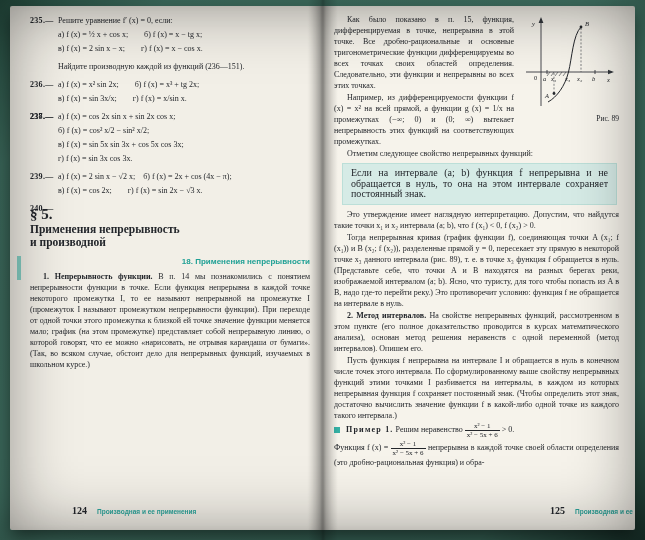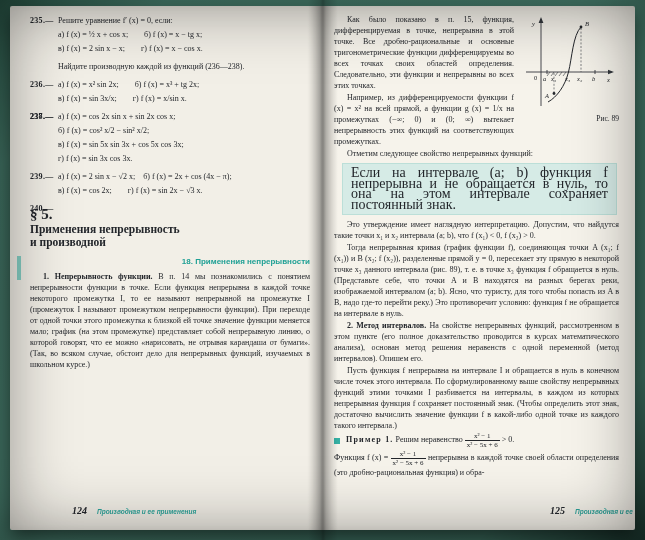--- a/index.html
+++ b/index.html
@@ -32,35 +32,35 @@
   
   .sec-mark  { font-size:15px; font-weight:bold; margin-top:8px; }
   .sec-title { font-size:11.5px; font-weight:bold; line-height:13px; }
   .subsec    { font-family:"Liberation Sans", sans-serif; font-weight:bold; font-size:8px;
                color:#1fa095; margin:8px 0 5px;text-align:right; }
 
   .body { font-size:8px; line-height:11px; text-align:justify; text-indent:13px; }
   .body + .body { margin-top:1px; }
 
   
-  .footer { position:absolute; bottom:14px; display:flex; align-items:baseline; gap:10px; white-space:nowrap;font-style:italic; }
+  .footer { position:absolute; bottom:14px; display:flex; align-items:baseline; gap:10px; white-space:nowrap; }
   .footer.fl { left:62px; }
   .footer.fr { left:228px; }
   .pagenum { font-size:10px; font-weight:bold; }
   .running { font-family:"Liberation Sans", sans-serif; font-size:6.5px; font-weight:bold; color:#2ca49b; }
 
   
   .fig { float:right; width:98px; margin:0 0 4px 7px; }
   .fig svg { display:block; }
   .fig figcaption { text-align:right; font-size:7.5px; margin-top:0; }
   svg text { font-family:"Liberation Serif", serif; font-size:6.5px; font-style:italic; fill:#23262b; }
   svg text.up { font-style:normal; }
 
   .note-box { background:#d6ebe6; border:1px solid #bcdfd8; padding:4px 8px; margin:4px 2px 4px 8px;
-              font-size:14px; line-height:10.5px; text-align:justify; }
+              font-size:10px; line-height:10.5px; text-align:justify; }
 
   .example-line { text-indent:0; margin-top:3px; }
   .bullet { display:inline-block; width:6px; height:6px; background:#35b0a4; margin-right:6px; vertical-align:middle; }
   .ex-label { letter-spacing:1.2px; }
 
   .frac { display:inline-block; vertical-align:middle; text-align:center;
           font-size:7px; line-height:8px; text-indent:0; }
   .frac .fnum { display:block; border-bottom:.8px solid #23262b; padding:0 2px; }
   .frac .fden { display:block; padding:0 2px; }
 </style>
@@ -85,21 +85,21 @@
                   <div class="ex-line">а) f (x) = ½ x + cos x;  б) f (x) = x − tg x;</div>
 
                   <div class="ex-line">в) f (x) = 2 sin x − x;  г) f (x) = x − cos x.</div>
                 </div>
             </div>
 
             <div class="ex">
               <span class="ex-num"></span>
               <div class="ex-body">
 
-                  <div class="ex-line">Найдите производную каждой из функций (236—238).</div>
+                  <div class="ex-line">Найдите производную каждой из функций (236—151).</div>
                 </div>
             </div>
 
             <div class="ex">
               <span class="ex-num">236.—</span>
               <div class="ex-body">
 
                   <div class="ex-line">а) f (x) = x² sin 2x;  б) f (x) = x³ + tg 2x;</div>
 
                   <div class="ex-line">в) f (x) = sin 3x/x;  г) f (x) = x/sin x.</div>

